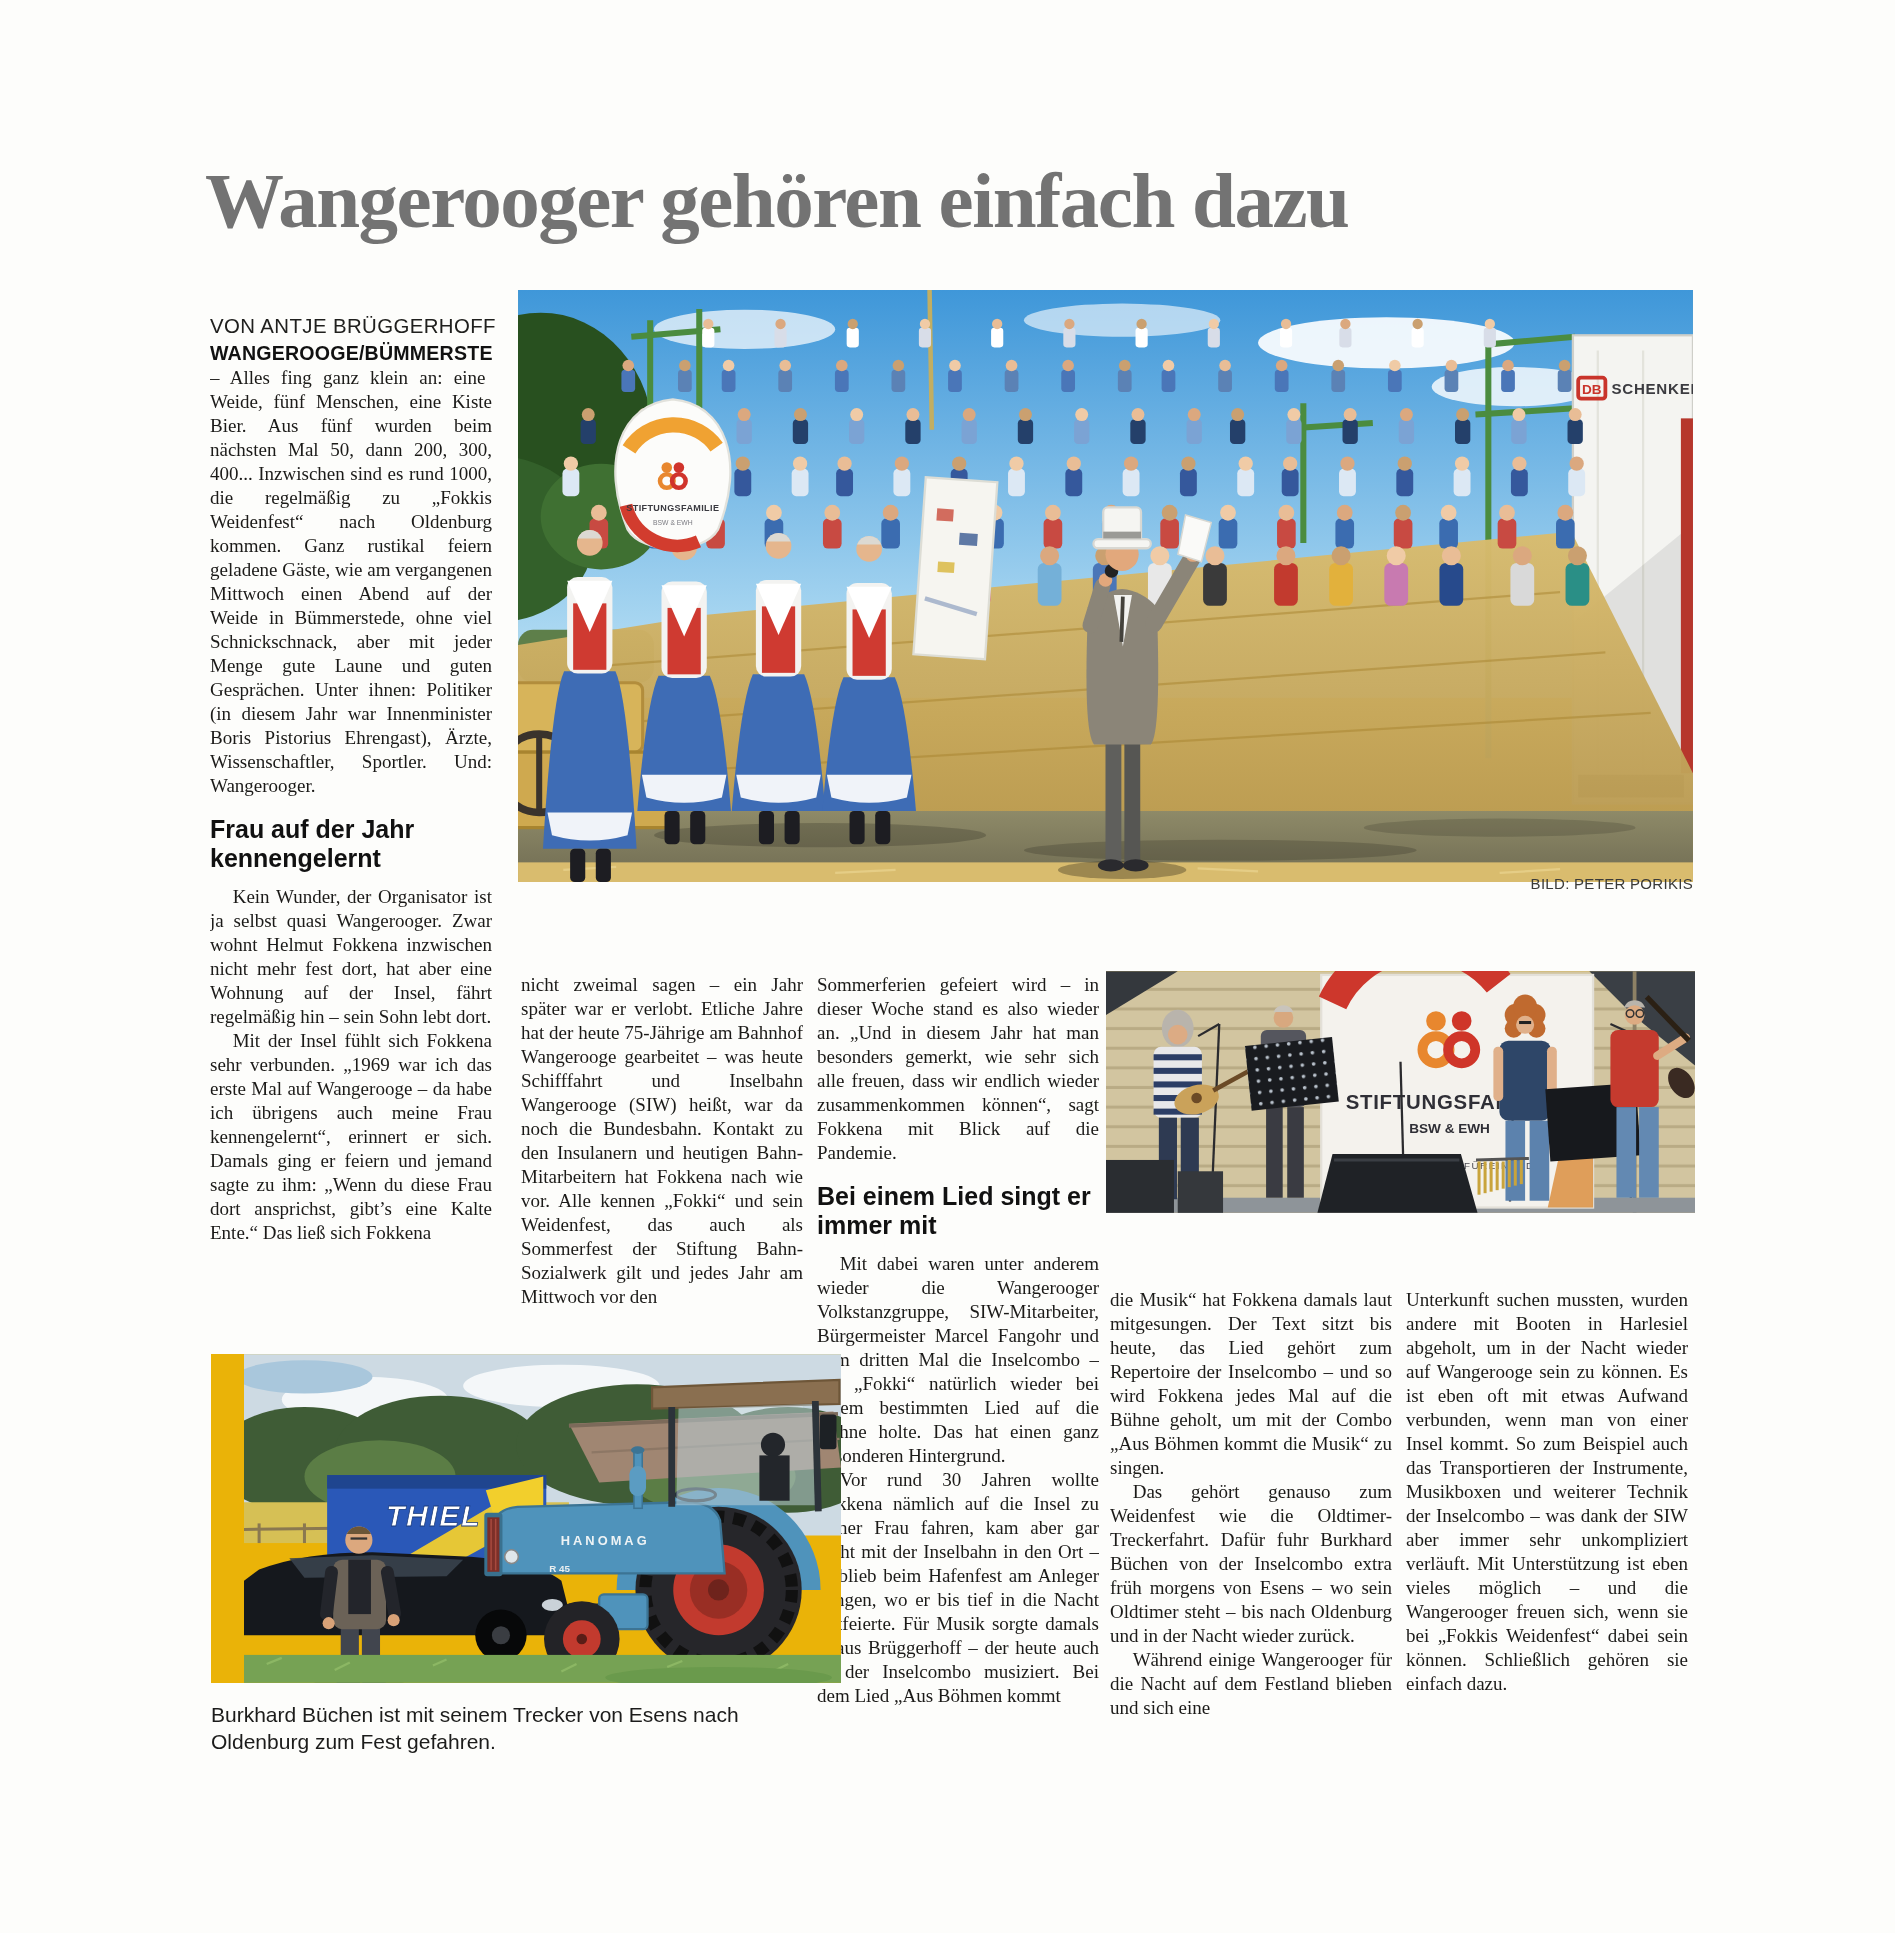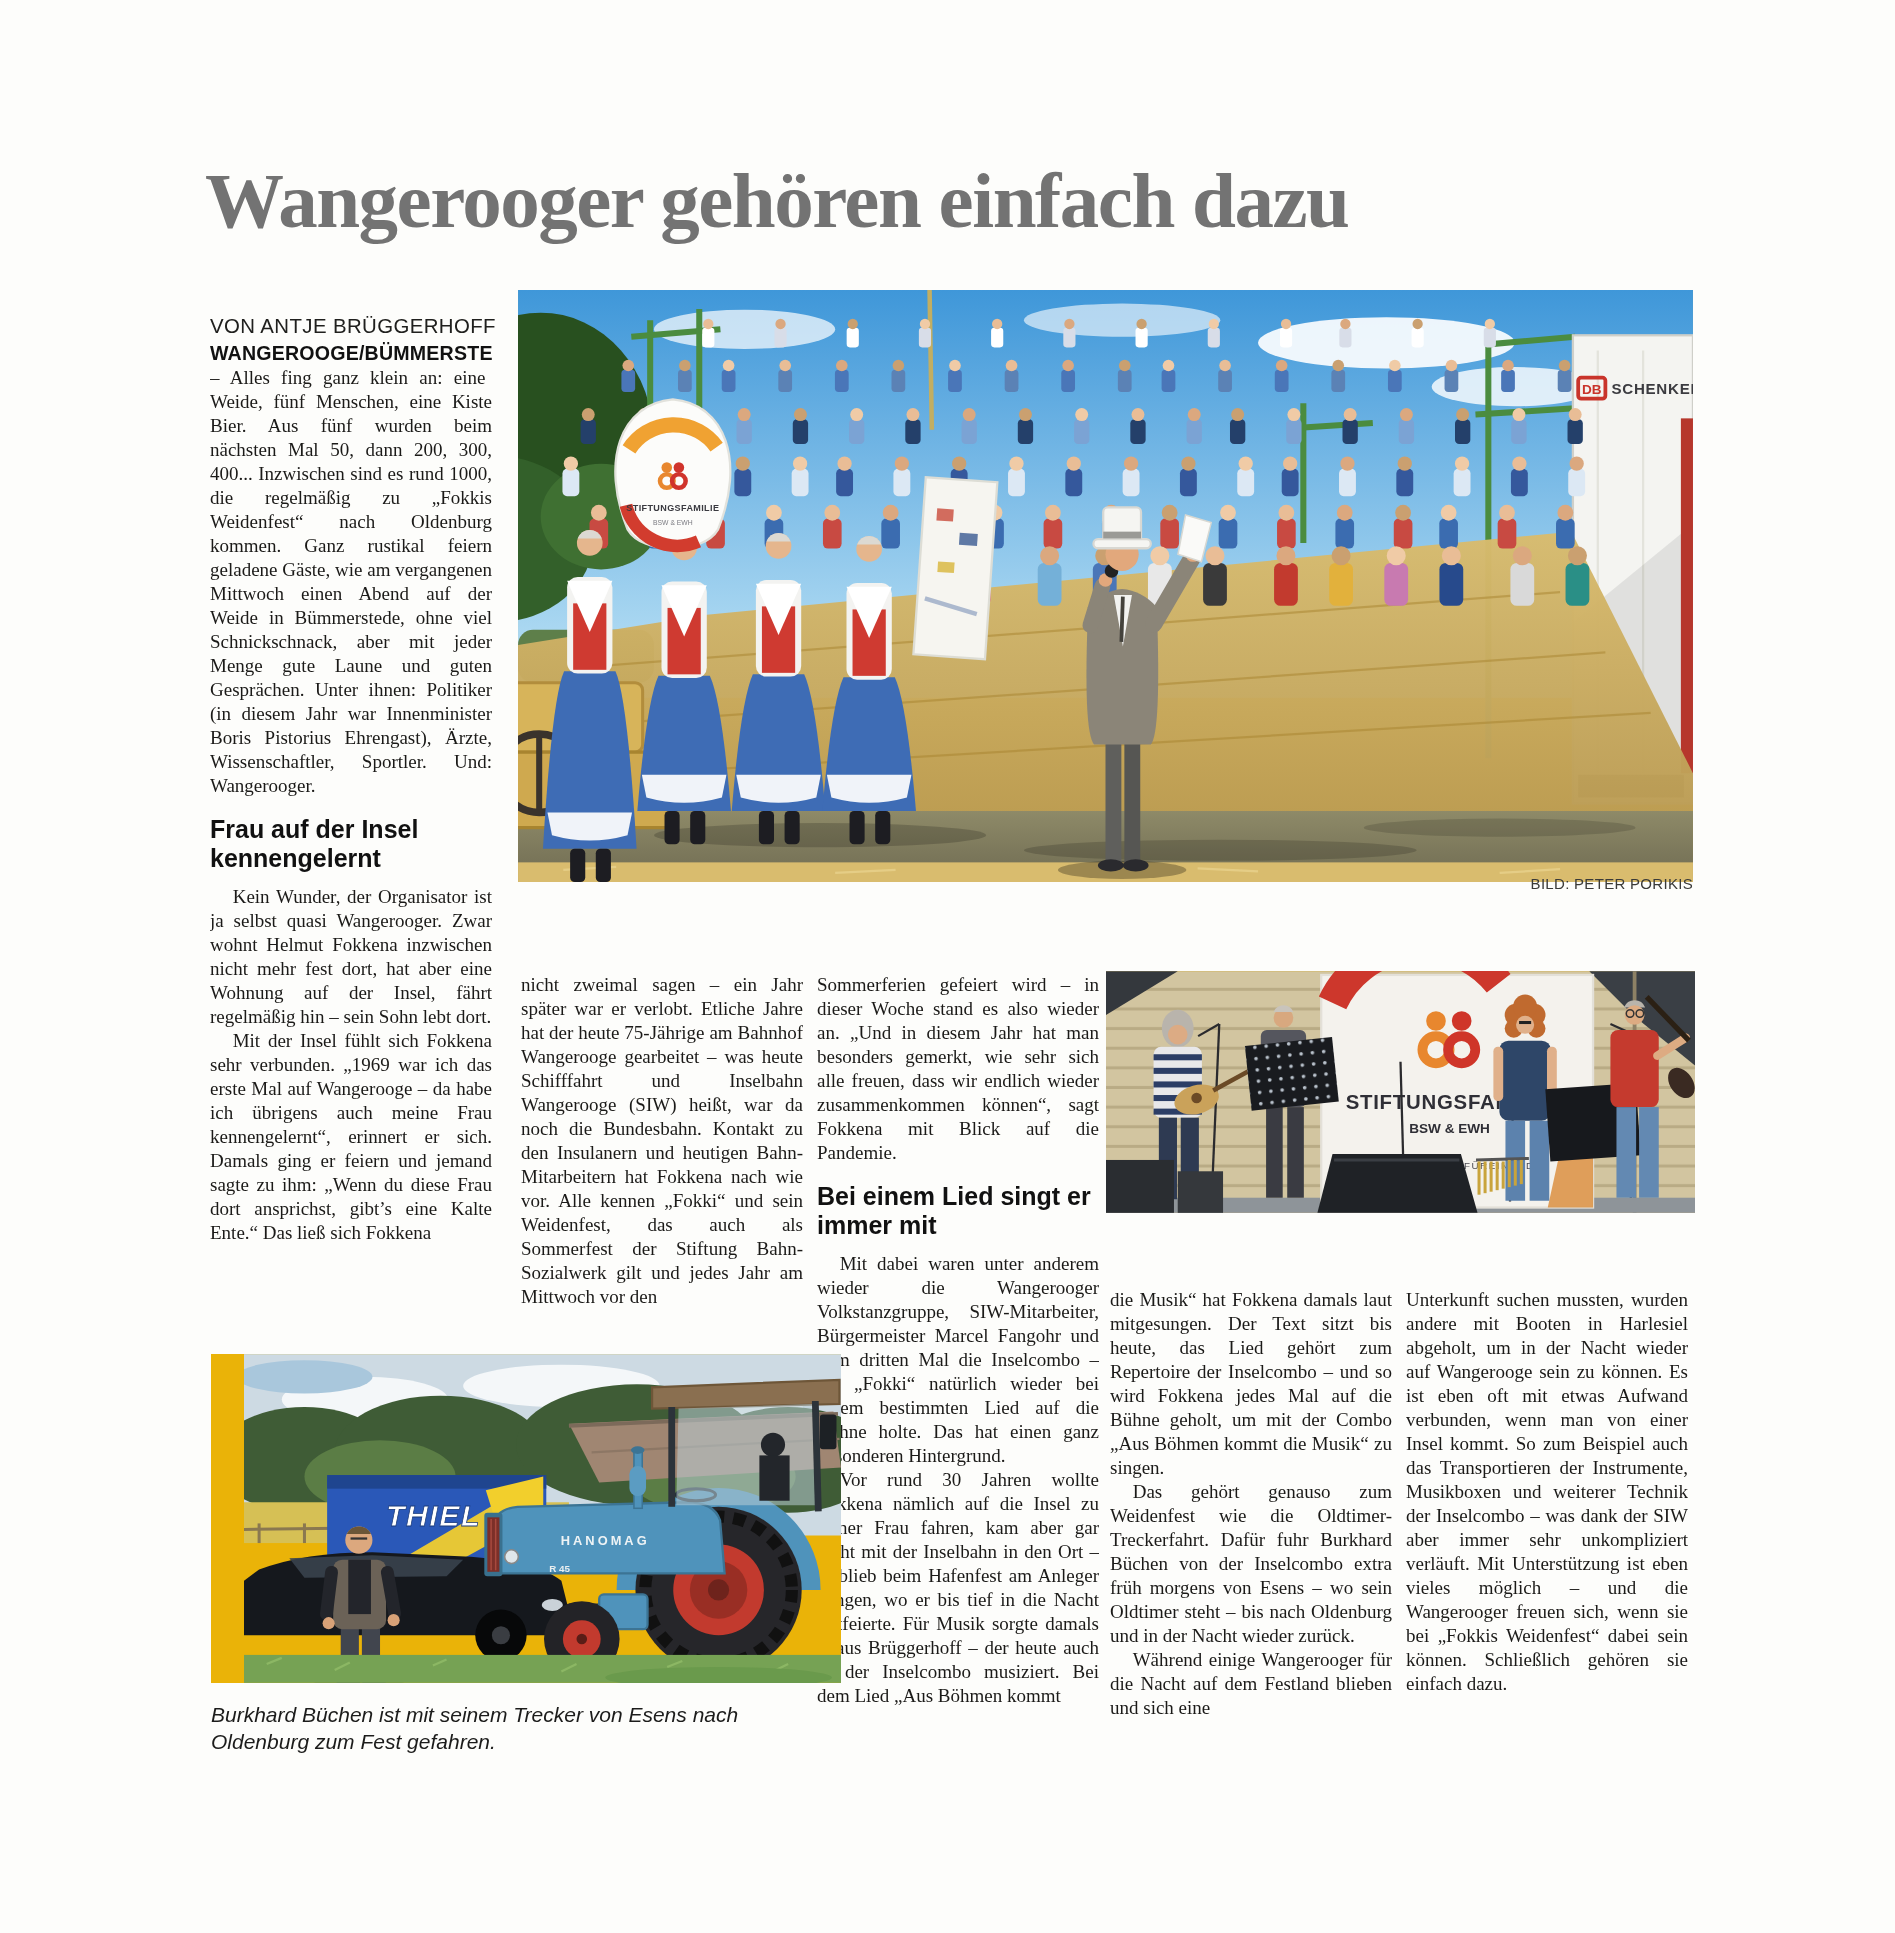--- a/index.html
+++ b/index.html
@@ -32,38 +32,38 @@
   .ph{position:absolute;overflow:hidden;background:#eab308;}
   .ph svg{display:block;}
   .ph-main{left:518px;top:290px;width:1175px;height:592px;}
   .ph-band{left:1106px;top:971px;width:589px;height:242px;}
   .ph-trac{left:211px;top:1354px;width:597px;height:329px;padding-left:33px;}
   
   .caption{position:absolute;font-family:"Liberation Sans",sans-serif;font-size:21px;
            line-height:27px;color:#1c1c1b;text-align:left;}
   .cap-main{left:518px;top:900px;width:1175px;}
   .cap-band{left:1106px;top:1231px;width:589px;}
-  .cap-trac{left:211px;top:1701px;width:597px;font-style:italic;}
+  .cap-trac{left:211px;top:1701px;width:597px;}
   .credit{position:absolute;right:0;bottom:3px;font-size:15px;letter-spacing:0.3px;
           color:#3a3a38;font-family:"Liberation Sans",sans-serif;}
   text{font-family:"Liberation Sans",sans-serif;}
 </style>
 </head>
 <body>
 
 <div class="page">
 
   <h1 class="abs headline">Wangerooger gehören einfach dazu</h1>
 
 
   <div class="abs byline">VON ANTJE BRÜGGERHOFF</div>
 
   <div class="col c1">
     <p><span class="dateline">WANGEROOGE/BÜMMERSTEDE</span><span> – Alles fing ganz klein an: eine Weide, fünf Menschen, eine Kiste Bier. Aus fünf wurden beim nächsten Mal 50, dann 200, 300, 400... Inzwischen sind es rund 1000, die regelmäßig zu „Fokkis Weidenfest“ nach Oldenburg kommen. Ganz rustikal feiern geladene Gäste, wie am vergangenen Mittwoch einen Abend auf der Weide in Bümmerstede, ohne viel Schnickschnack, aber mit jeder Menge gute Laune und guten Gesprächen. Unter ihnen: Politiker (in diesem Jahr war Innenminister Boris Pistorius Ehrengast), Ärzte, Wissenschaftler, Sportler. Und: Wangerooger.</span></p>
-    <h2 class="xhead">Frau auf der Insel kennengelernt</h2>
+    <h2 class="xhead">Frau auf der Jahr kennengelernt</h2>
     <p class="ind">Kein Wunder, der Organisator ist ja selbst quasi Wangerooger. Zwar wohnt Helmut Fokkena inzwischen nicht mehr fest dort, hat aber eine Wohnung auf der Insel, fährt regelmäßig hin – sein Sohn lebt dort.</p>
     <p class="ind">Mit der Insel fühlt sich Fokkena sehr verbunden. „1969 war ich das erste Mal auf Wangerooge – da habe ich übrigens auch meine Frau kennengelernt“, erinnert er sich. Damals ging er feiern und jemand sagte zu ihm: „Wenn du diese Frau dort ansprichst, gibt’s eine Kalte Ente.“ Das ließ sich Fokkena</p>
   </div>
 
   <div class="col c2">
     <p>nicht zweimal sagen – ein Jahr später war er verlobt. Etliche Jahre hat der heute 75-Jährige am Bahnhof Wangerooge gearbeitet – was heute Schifffahrt und Inselbahn Wangerooge (SIW) heißt, war da noch die Bundesbahn. Kontakt zu den Insulanern und heutigen Bahn-Mitarbeitern hat Fokkena nach wie vor. Alle kennen „Fokki“ und sein Weidenfest, das auch als Sommerfest der Stiftung Bahn-Sozialwerk gilt und jedes Jahr am Mittwoch vor den</p>
   </div>
 
   <div class="col c3">
     <p>Sommerferien gefeiert wird – in dieser Woche stand es also wieder an. „Und in diesem Jahr hat man besonders gemerkt, wie sehr sich alle freuen, dass wir endlich wieder zusammenkommen können“, sagt Fokkena mit Blick auf die Pandemie.</p>

